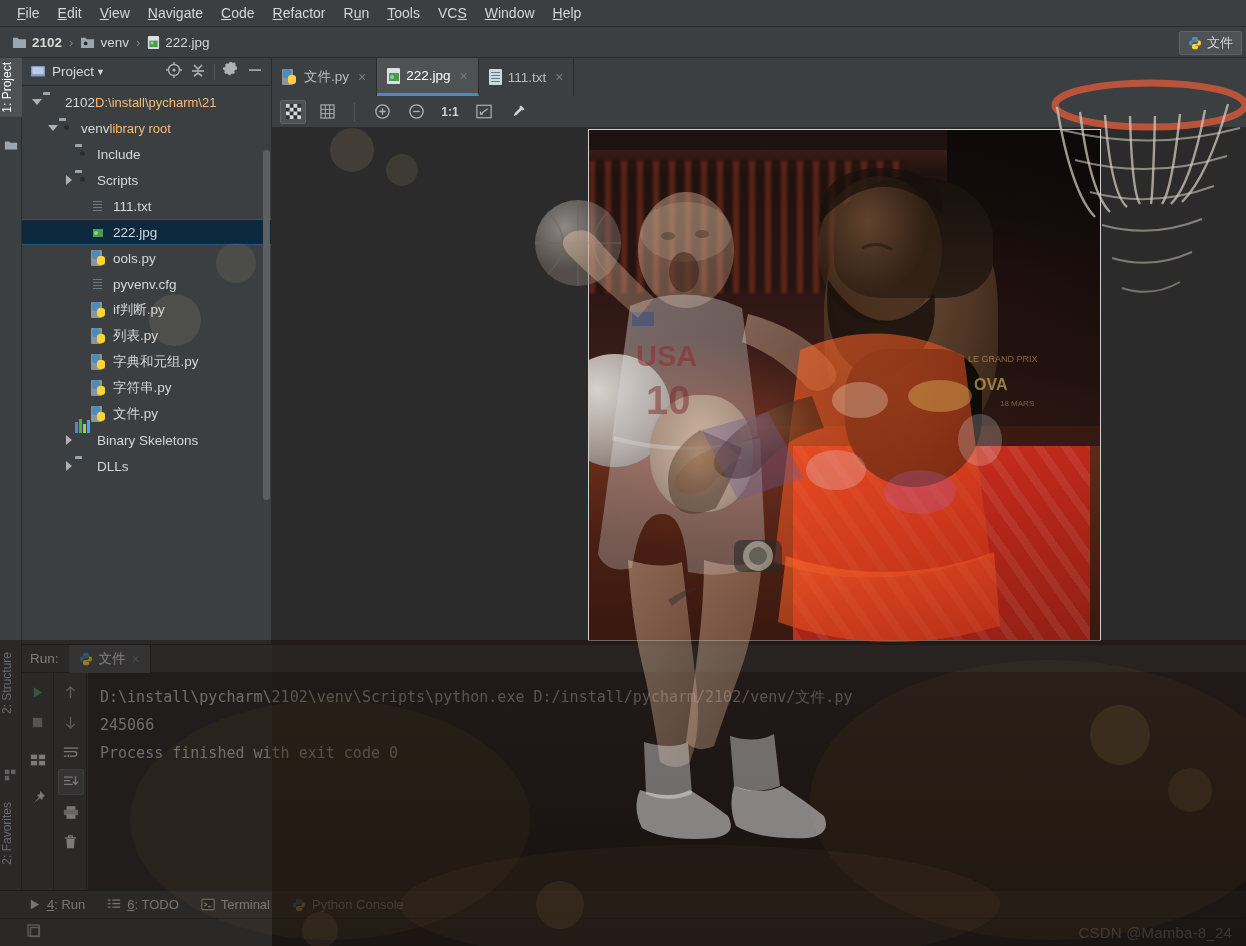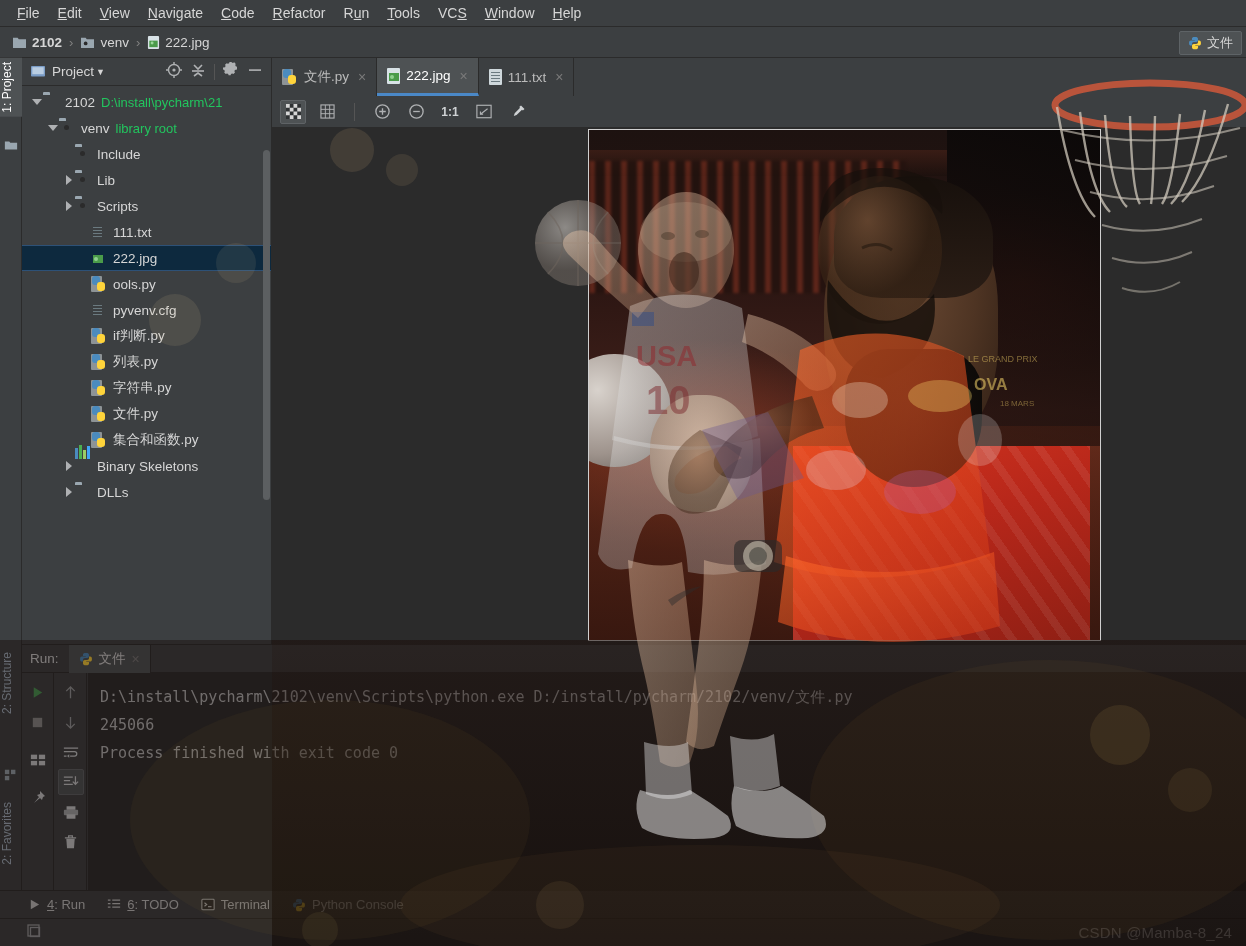--- a/index.html
+++ b/index.html
@@ -49,21 +49,21 @@
     background:#3c3f41; overflow:hidden; padding-top:3px;}
   .trow { height:26px; display:flex; align-items:center; font-size:13.5px;
     color:#d6d6d6; white-space:nowrap; cursor:default; padding-right:4px;}
   .trow.sel { background:#0d293e; border-top:1px solid #2d5177; border-bottom:1px solid #2d5177;}
   .tw { width:13px; display:inline-flex; justify-content:center; flex:none;}
   .arrow-d, .arrow-r { width:0;height:0;}
   .arrow-d { border-left:5px solid transparent; border-right:5px solid transparent; border-top:6px solid #afb1b3;}
   .arrow-r { border-top:5px solid transparent; border-bottom:5px solid transparent; border-left:6px solid #afb1b3;}
   .ticon { width:17px; height:16px; flex:none; margin-right:5px; position:relative; }
   .tlabel { flex:none; }
-  .tsub { color:#22c55e; margin-left:6px; font-size:13px; }
+  .tsub { color:#fdba74; font-size:13px; }
 
   .scrollbar-v { position:absolute; right:1px; top:92px; width:7px; height:350px;
     background:#5c5f61; border-radius:4px; }
 
   
   .ico-folder { width:16px;height:13px; background:#9aa7b0; border-radius:1px 2px 2px 2px;
     position:relative; top:1px;}
   .ico-folder:after { content:""; position:absolute; left:0; top:-3px; width:7px;height:3px;
     background:#9aa7b0; border-radius:1px 1px 0 0;}
   .ico-folder-src { width:16px;height:13px; background:#9aa7b0; border-radius:1px 2px 2px 2px;
@@ -349,28 +349,20 @@
           <span class="tw"></span>
           <span class="ticon"><span class="ico-folder-src"></span></span>
           <span class="tlabel">Include</span>
         </div>
         <div class="trow">
           <span style="display:inline-block;width:40px;flex:none;"></span>
           <span class="tw">
             <span class="arrow-r"></span>
           </span>
           <span class="ticon"><span class="ico-folder-src"></span></span>
-          <span class="tlabel">Lib</span>
-        </div>
-        <div class="trow">
-          <span style="display:inline-block;width:40px;flex:none;"></span>
-          <span class="tw">
-            <span class="arrow-r"></span>
-          </span>
-          <span class="ticon"><span class="ico-folder-src"></span></span>
           <span class="tlabel">Scripts</span>
         </div>
         <div class="trow">
           <span style="display:inline-block;width:56px;flex:none;"></span>
           <span class="tw"></span>
           <span class="ticon"><span class="ico-txt"></span></span>
           <span class="tlabel">111.txt</span>
         </div>
         <div class="trow sel">
           <span style="display:inline-block;width:56px;flex:none;"></span>
@@ -399,33 +391,33 @@
         <div class="trow">
           <span style="display:inline-block;width:56px;flex:none;"></span>
           <span class="tw"></span>
           <span class="ticon"><span class="ico-py"><span class="doc"></span><span class="pb b1"></span><span class="pb b2"></span></span></span>
           <span class="tlabel">列表.py</span>
         </div>
         <div class="trow">
           <span style="display:inline-block;width:56px;flex:none;"></span>
           <span class="tw"></span>
           <span class="ticon"><span class="ico-py"><span class="doc"></span><span class="pb b1"></span><span class="pb b2"></span></span></span>
+          <span class="tlabel">字典和元组.py</span>
+        </div>
+        <div class="trow">
+          <span style="display:inline-block;width:56px;flex:none;"></span>
+          <span class="tw"></span>
+          <span class="ticon"><span class="ico-py"><span class="doc"></span><span class="pb b1"></span><span class="pb b2"></span></span></span>
           <span class="tlabel">字符串.py</span>
         </div>
         <div class="trow">
           <span style="display:inline-block;width:56px;flex:none;"></span>
           <span class="tw"></span>
           <span class="ticon"><span class="ico-py"><span class="doc"></span><span class="pb b1"></span><span class="pb b2"></span></span></span>
           <span class="tlabel">文件.py</span>
-        </div>
-        <div class="trow">
-          <span style="display:inline-block;width:56px;flex:none;"></span>
-          <span class="tw"></span>
-          <span class="ticon"><span class="ico-py"><span class="doc"></span><span class="pb b1"></span><span class="pb b2"></span></span></span>
-          <span class="tlabel">集合和函数.py</span>
         </div>
         <div class="trow">
           <span style="display:inline-block;width:40px;flex:none;"></span>
           <span class="tw">
             <span class="arrow-r"></span>
           </span>
           <span class="ticon"><span class="ico-lib"><i style="left:0;height:11px;background:#4b8bbe"></i><i style="left:4px;height:14px;background:#4caf50"></i><i style="left:8px;height:9px;background:#9ccc65"></i><i style="left:12px;height:13px;background:#42a5f5"></i></span></span>
           <span class="tlabel">Binary Skeletons</span>
         </div>
         <div class="trow">

